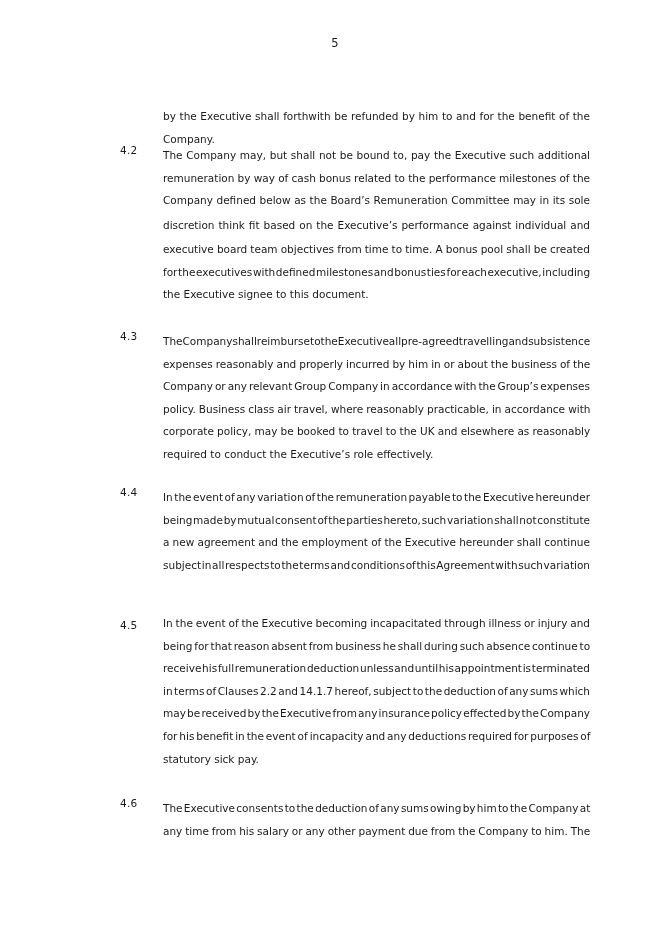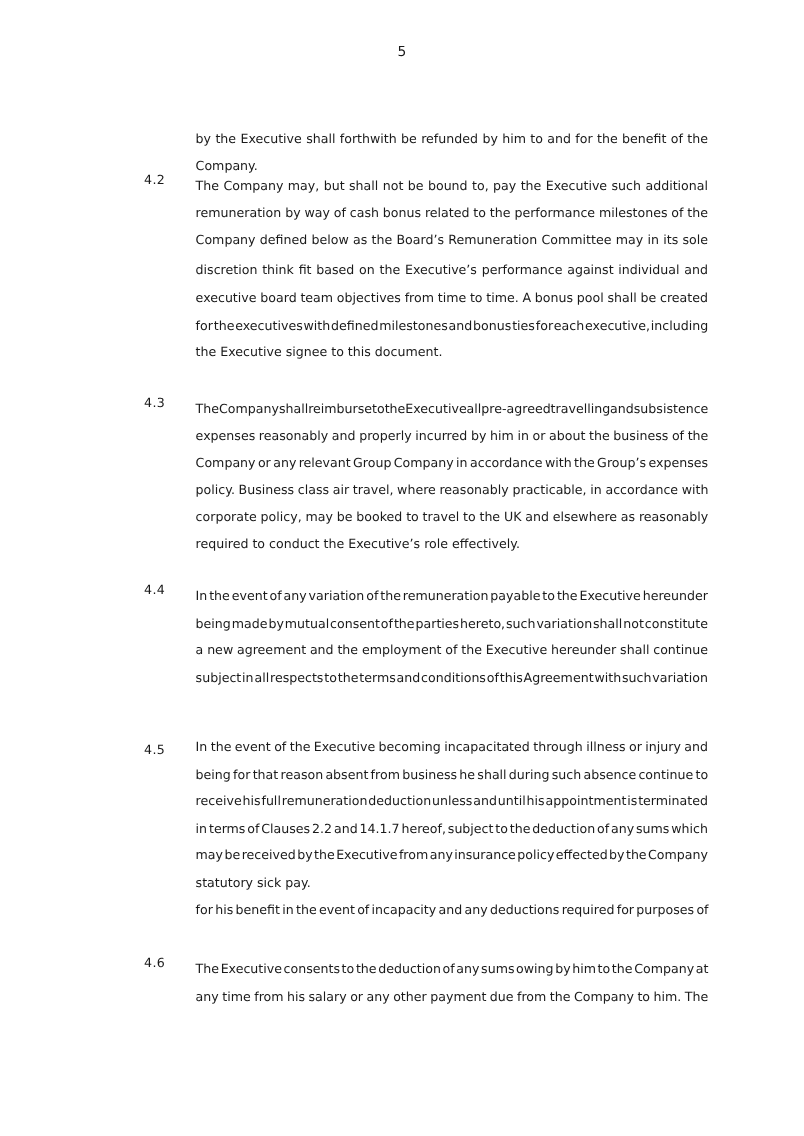--- a/index.html
+++ b/index.html
@@ -53,21 +53,21 @@
   <span class="line" style="display: block; word-spacing: -2.64286px;">subject in all respects to the terms and conditions of this Agreement with such variation</span>
 </div>
 
 <div class="clause-num" style="top:619px;">4.5</div>
 <div class="block" style="top:584px;margin-top:28px;">
   <span class="line" style="display: block; word-spacing: -0.5px;">In the event of the Executive becoming incapacitated through illness or injury and</span>
   <span class="line" style="display: block; word-spacing: -1.46154px;">being for that reason absent from business he shall during such absence continue to</span>
   <span class="line" style="display: block; word-spacing: -2.81818px;">receive his full remuneration deduction unless and until his appointment is terminated</span>
   <span class="line" style="display: block; word-spacing: -1.8px;">in terms of Clauses 2.2 and 14.1.7 hereof, subject to the deduction of any sums which</span>
   <span class="line" style="display: block; word-spacing: -2.15385px;">may be received by the Executive from any insurance policy effected by the Company</span>
+  <span class="line" style="display: block; word-spacing: -1.42857px;">for his benefit in the event of incapacity and any deductions required for purposes of</span>
   <span class="line last">statutory sick pay.</span>
-  <span class="line" style="display: block; word-spacing: -1.42857px;">for his benefit in the event of incapacity and any deductions required for purposes of</span>
 </div>
 
 <div class="clause-num" style="top:797px;">4.6</div>
 <div class="block" style="top:797px;">
   <span class="line" style="display: block; word-spacing: -2px;">The Executive consents to the deduction of any sums owing by him to the Company at</span>
   <span class="line" style="display: block; word-spacing: -0.4375px;">any time from his salary or any other payment due from the Company to him.  The</span>
 </div>
 
 </body></html>

